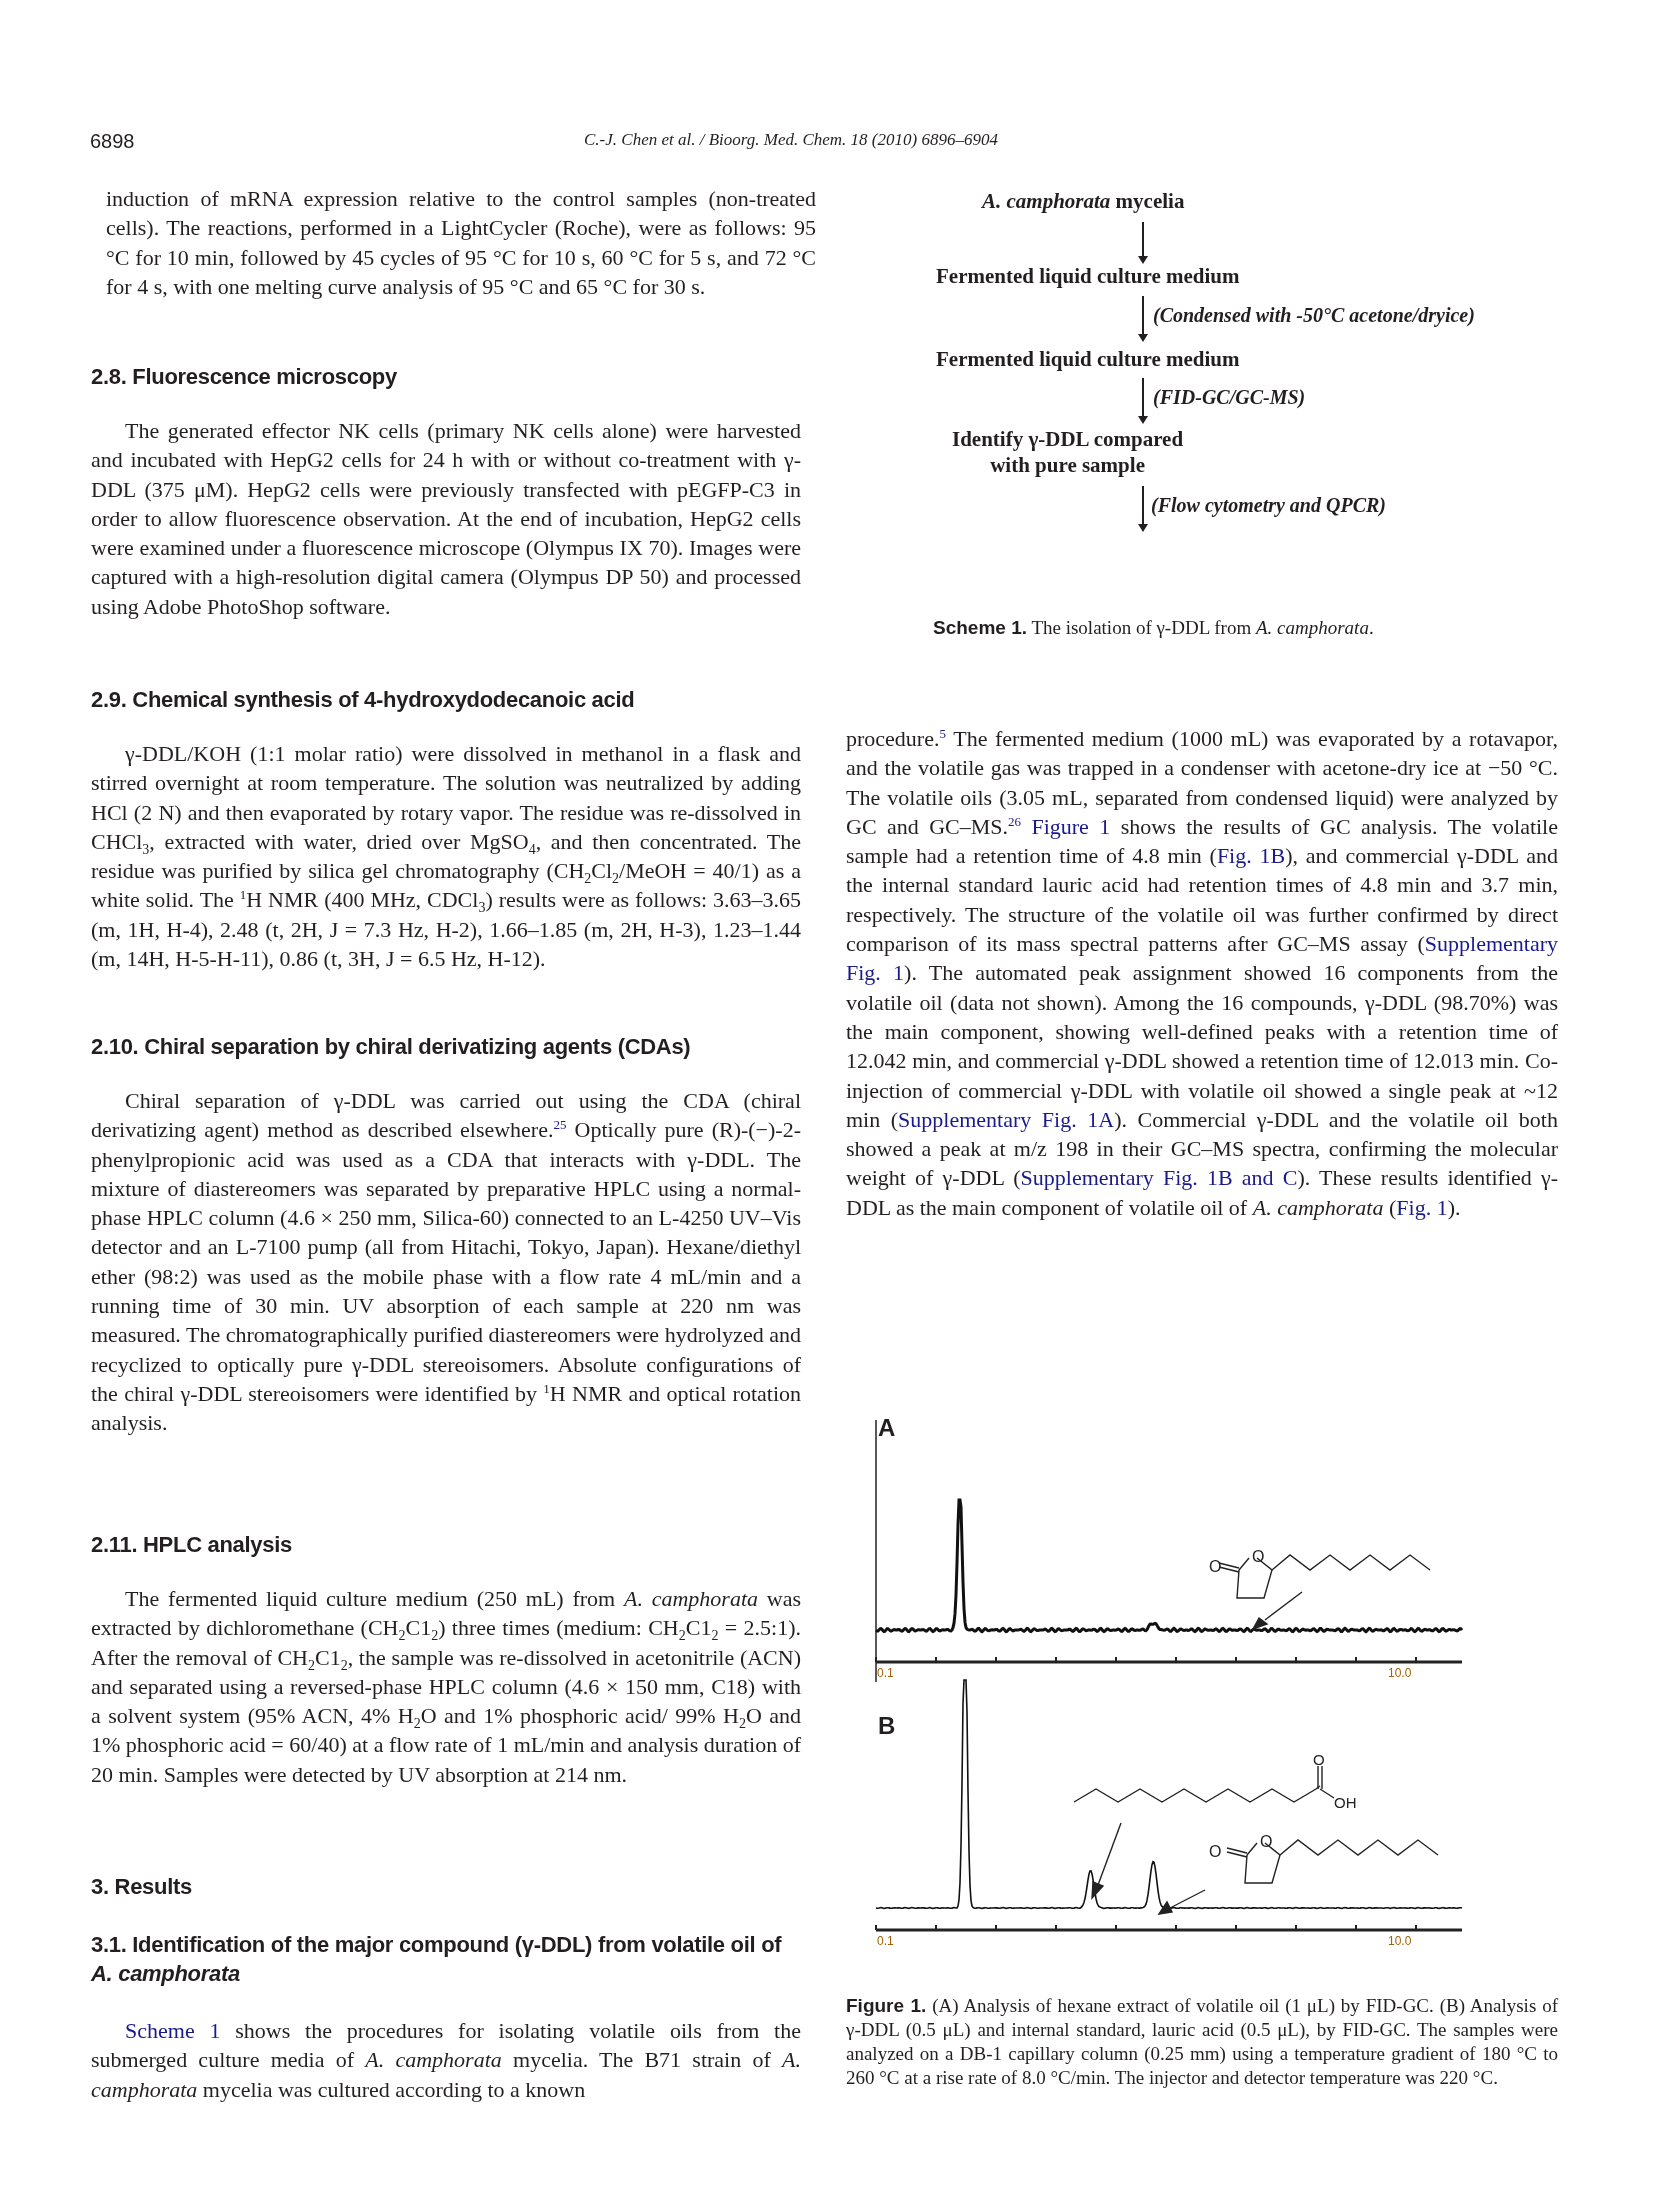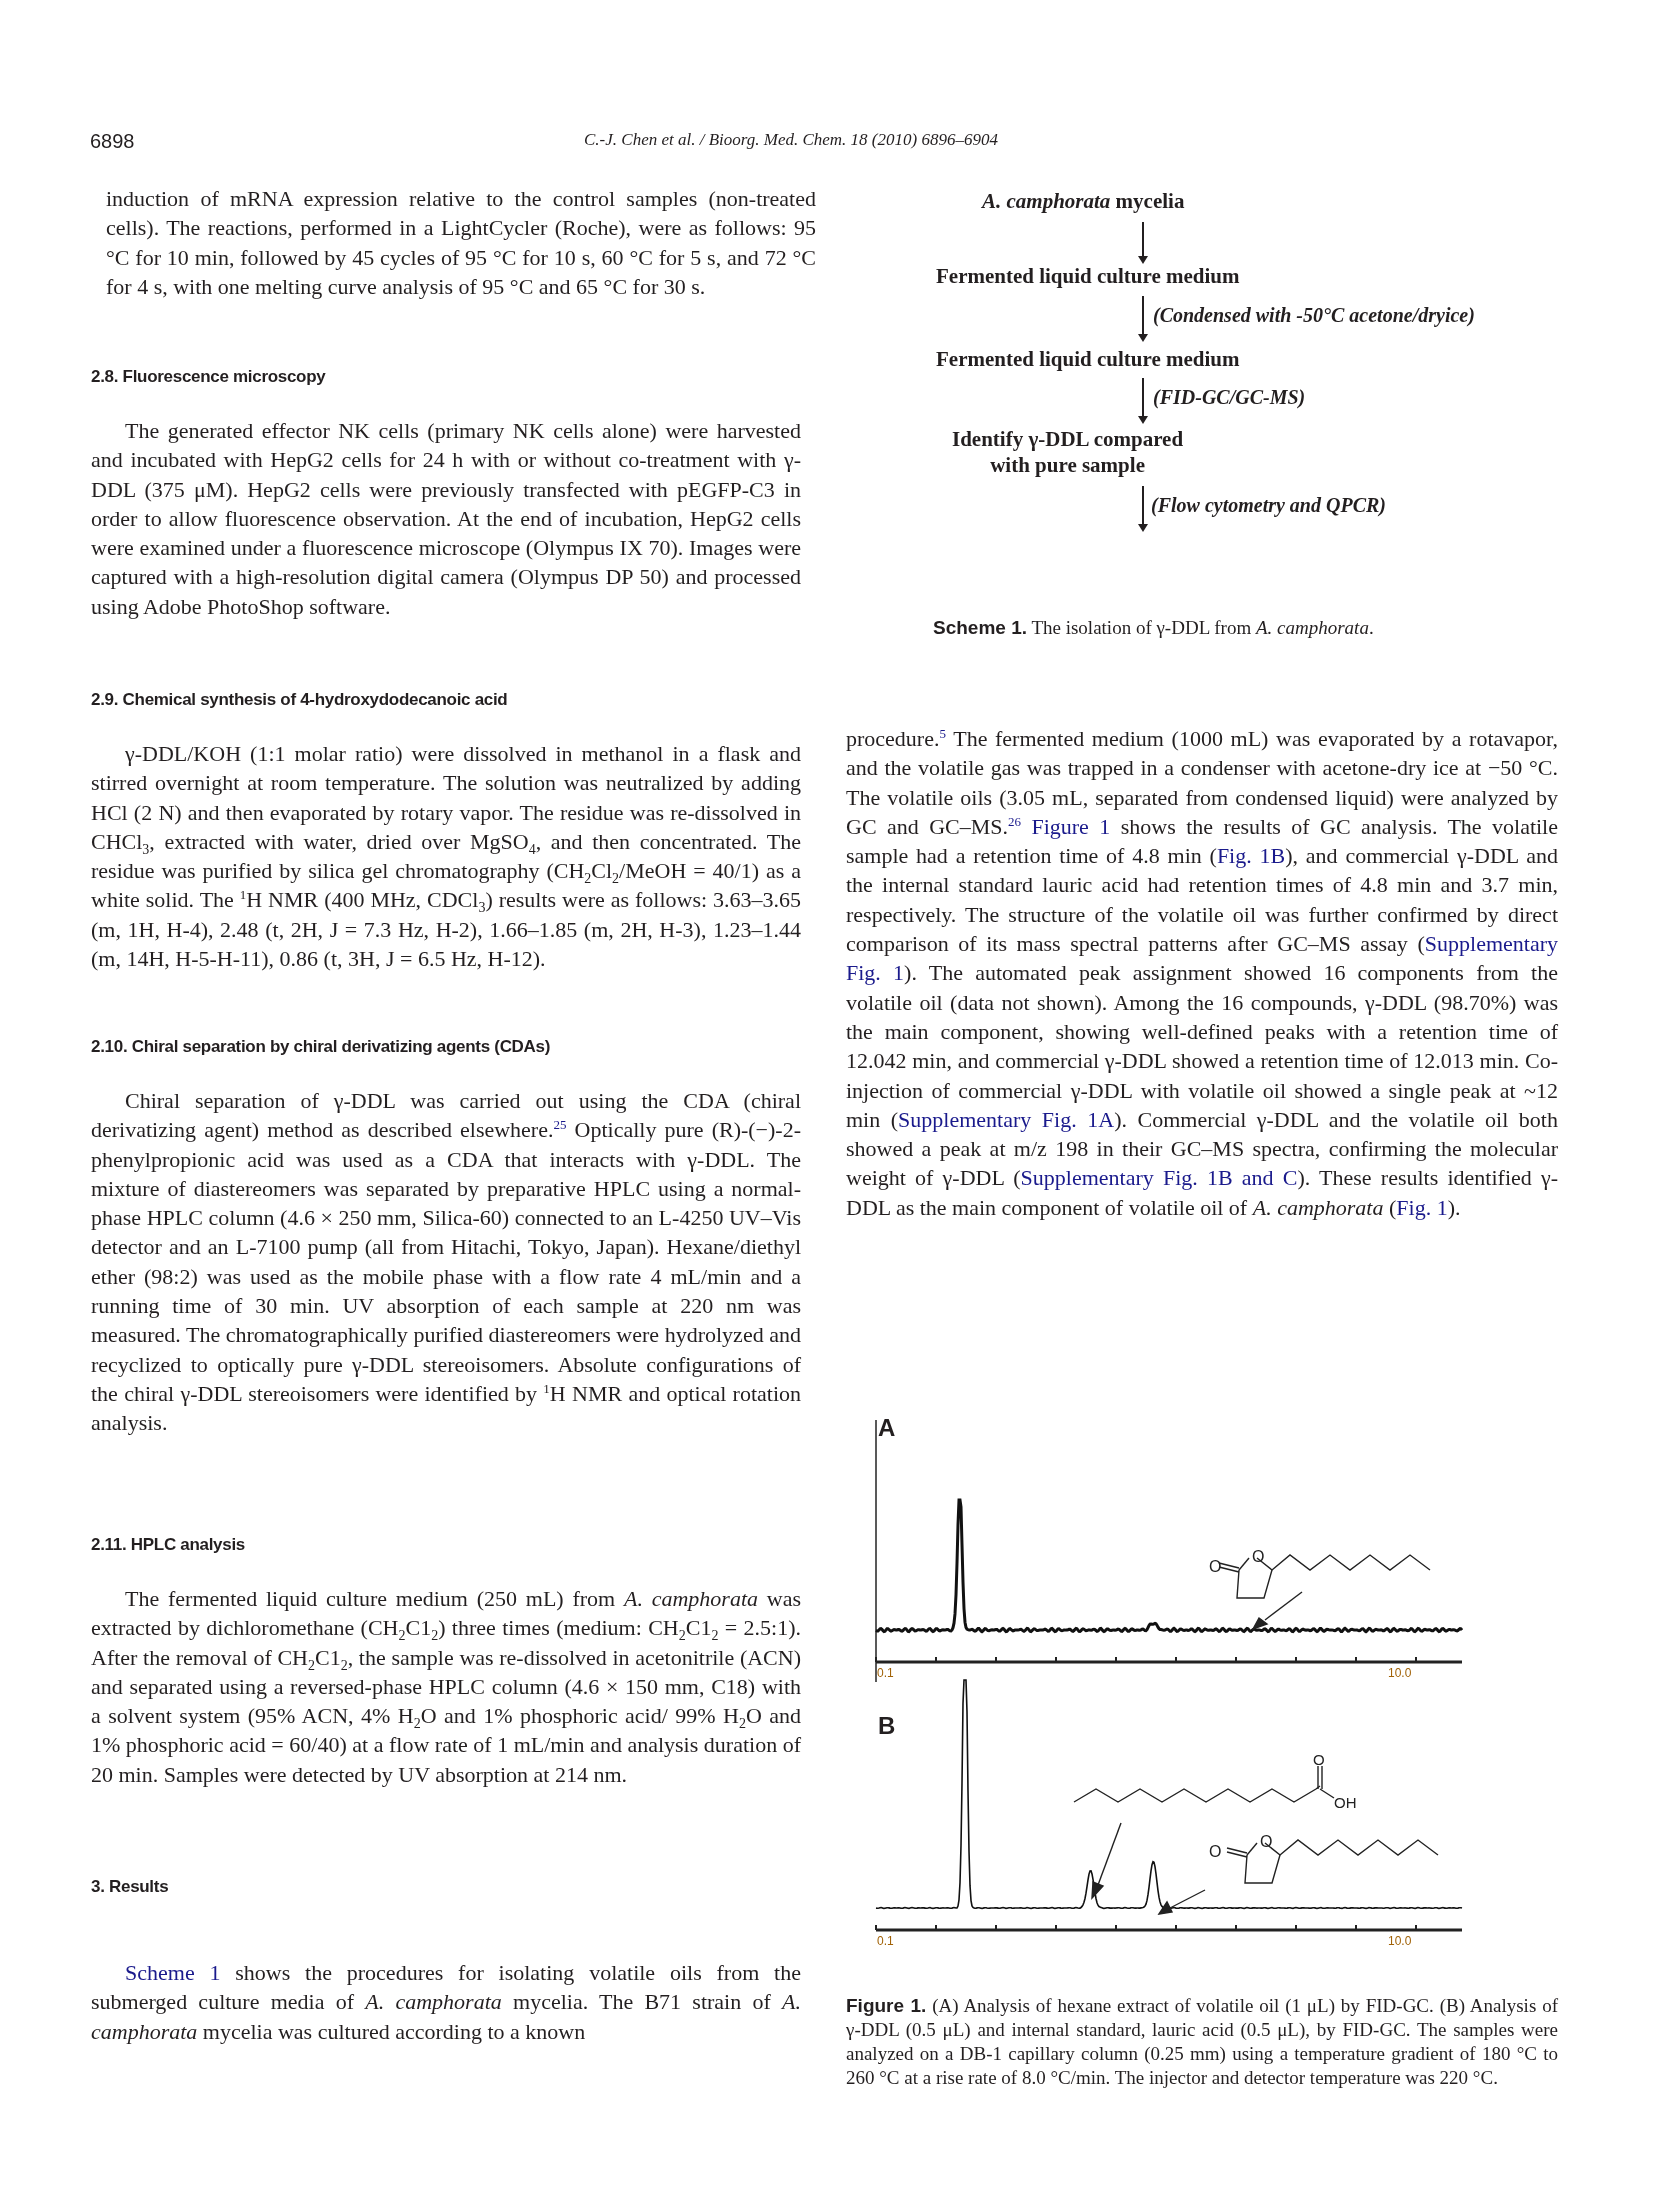--- a/index.html
+++ b/index.html
@@ -5,21 +5,21 @@
   html, body { margin: 0; padding: 0; background: #ffffff; }
   body { width: 1654px; height: 2205px; position: relative; overflow: hidden;
          font-family: "Liberation Serif", serif; color: #231f20; }
   .hdr { position: absolute; top: 130px; font-size: 17px; }
   .hdr-page { left: 90px; font-family: "Liberation Sans", sans-serif; font-size: 20px; }
   .hdr-cite { left: 584px; font-style: italic; font-size: 17px; }
   .col { position: absolute; width: 710px; font-size: 22px; line-height: 29.3px; text-align: justify; }
   .col-right { left: 846px; width: 712px; }
   .p { margin: 0; text-indent: 34px; }
   .p.noindent { text-indent: 0; }
-  .h { font-family: "Liberation Sans", sans-serif; font-weight: bold; font-size: 17px; line-height: 29px; margin: 0; text-align: left; letter-spacing: -0.3px; }
+  .h { font-family: "Liberation Sans", sans-serif; font-weight: bold; font-size: 22px; line-height: 29px; margin: 0; text-align: left; letter-spacing: -0.3px; }
   .link { color: #1a1a8c; }
   sup { font-size: 13px; line-height: 0; vertical-align: super; }
   sub { font-size: 14px; line-height: 0; vertical-align: sub; }
   .blk { position: absolute; left: 91px; width: 710px; }
   
   .scheme { position: absolute; left: 880px; top: 180px; width: 720px; height: 470px; font-family: "Liberation Serif", serif; }
   .sc-node { position: absolute; font-weight: bold; font-size: 21px; line-height: 26px; white-space: nowrap; text-align: center; }
   .sc-note { position: absolute; font-weight: bold; font-style: italic; font-size: 20px; white-space: nowrap; }
   .sc-arrow { position: absolute; width: 2px; background: #231f20; }
   .sc-arrow::after { content: ""; position: absolute; left: -4px; bottom: -6px; border-left: 5px solid transparent; border-right: 5px solid transparent; border-top: 8px solid #231f20; }
@@ -59,20 +59,21 @@
 <div class="blk" style="top:1530px;">
   <h3 class="h">2.11. HPLC analysis</h3>
   <p class="col p" style="position:static;margin-top:25px;"><span>The fermented liquid culture medium (250 mL) from </span><i>A. camphorata</i><span> was extracted by dichloromethane (CH</span><sub>2</sub><span>C1</span><sub>2</sub><span>) three times (medium: CH</span><sub>2</sub><span>C1</span><sub>2</sub><span> = 2.5:1). After the removal of CH</span><sub>2</sub><span>C1</span><sub>2</sub><span>, the sample was re-dissolved in acetonitrile (ACN) and separated using a reversed-phase HPLC column (4.6 × 150 mm, C18) with a solvent system (95% ACN, 4% H</span><sub>2</sub><span>O and 1% phosphoric acid/ 99% H</span><sub>2</sub><span>O and 1% phosphoric acid = 60/40) at a flow rate of 1 mL/min and analysis duration of 20 min. Samples were detected by UV absorption at 214 nm.</span></p>
 </div>
 
 <div class="blk" style="top:1872px;">
   <h3 class="h">3. Results</h3>
 </div>
 
 <div class="blk" style="top:1930px;">
+  <h3 class="h"><span>3.1. Identification of the major compound (γ-DDL) from volatile oil of </span><i>A. camphorata</i></h3>
   <p class="col p" style="position:static;margin-top:28px;"><span class="link">Scheme 1</span><span> shows the procedures for isolating volatile oils from the submerged culture media of </span><i>A. camphorata</i><span> mycelia. The B71 strain of </span><i>A. camphorata</i><span> mycelia was cultured according to a known</span></p>
 </div>
 
 <div class="scheme">
   <div class="sc-node" style="left:102px;top:8px;"><i>A. camphorata</i><span> mycelia</span></div>
   <div class="sc-arrow" style="left:262px;top:42px;height:36px;"></div>
 
   <div class="sc-node" style="left:56px;top:83px;">Fermented liquid culture medium</div>
   <div class="sc-arrow" style="left:262px;top:116px;height:40px;"></div>
   <div class="sc-note" style="left:273px;top:124px;">(Condensed with -50°C acetone/dryice)</div>

